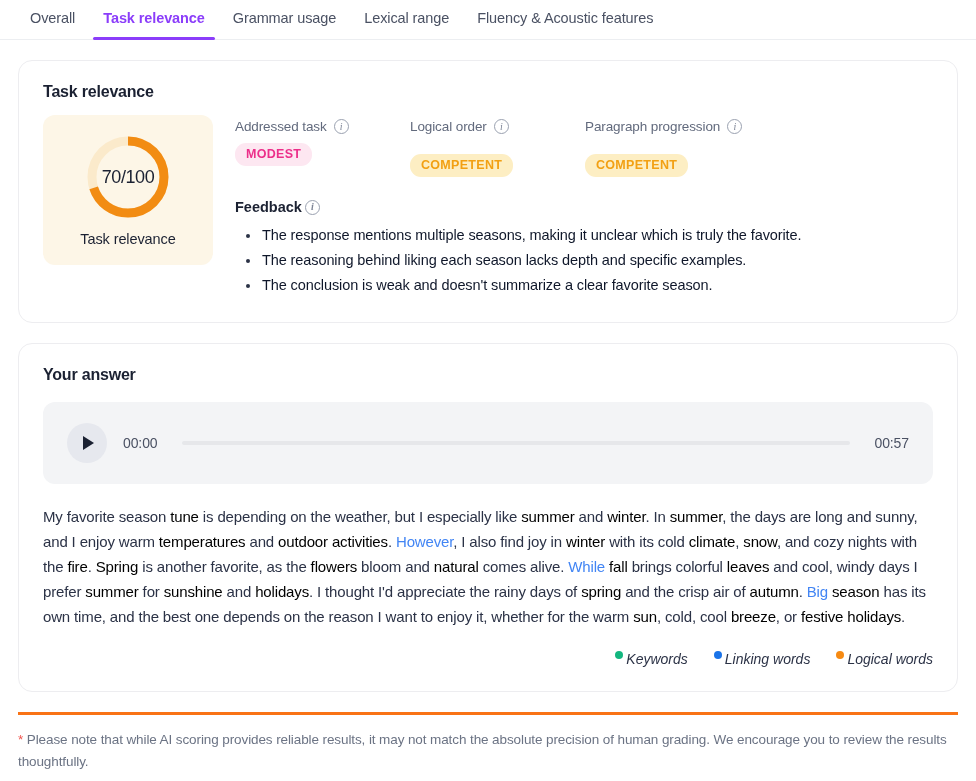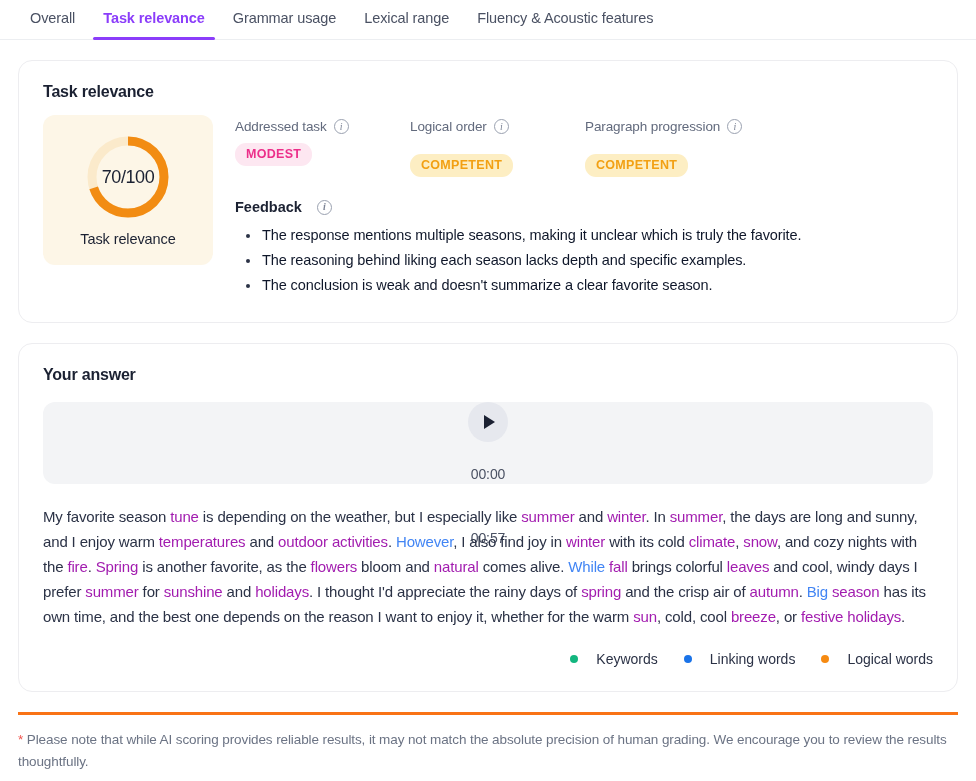--- a/index.html
+++ b/index.html
@@ -97,21 +97,21 @@
     border-radius: 11px;
     font-size: 12.5px;
     font-weight: bold;
     letter-spacing: 0.3px;
   }
   .badge.modest { background: #fde7f1; color: #ec2f8a; }
   .badge.competent { background: #fdeec3; color: #f2a013; margin-top: 20px; }
 
   
   .feedback-head {
-    display: flex; align-items: center; gap: 15px;
+    display: flex; align-items: center; gap: 3px;
     margin-top: 22px;
     font-size: 14.5px; font-weight: bold; color: #1b2132;
   }
   ul.feedback { list-style: none; margin-top: 8px; }
   ul.feedback li {
     position: relative;
     padding-left: 27px;
     font-size: 14.5px;
     color: #0f172a;
     line-height: 25px;
@@ -145,22 +145,21 @@
 
   
   .player {
     margin-top: 18px;
     background: #f3f4f6;
     border-radius: 12px;
     height: 82px;
     display: flex;
     align-items: center;
     padding: 0 24px;
-    gap: 24px;
-    flex-direction: column;
+    gap: 16px;
   }
   .play-btn {
     width: 40px; height: 40px;
     border-radius: 50%;
     background: #e6e8ee;
     display: flex; align-items: center; justify-content: center;
     cursor: pointer;
     flex: none;
   }
   .play-tri {
@@ -181,33 +180,33 @@
   }
 
   
   .transcript {
     margin-top: 20px;
     font-size: 15px;
     line-height: 25px;
     color: #2b3246;
     letter-spacing: -0.15px;
   }
-  .kw { color: #a21caf; }
+  .kw { color: #000000; }
   .lw { color: #4285f4; }
   .fw { color: #f28c13; }
 
   .legend {
     margin-top: 22px;
     display: flex;
     justify-content: flex-end;
     gap: 26px;
     font-size: 14px;
     color: #2b3246;
   }
-  .legend-item { display: flex; align-items: center; gap: 18px; }
+  .legend-item { display: flex; gap: 3px; font-style: italic; }
   .dot { width: 8px; height: 8px; border-radius: 50%; flex: none; }
   .dot.kw { background: #13b67f; }
   .dot.lw { background: #1a73e8; }
   .dot.fw { background: #f68a12; }
 
   
   .footer {
     margin: 20px 18px 0 18px;
     border-top: 3px solid #f97316;
     padding-top: 14px;

